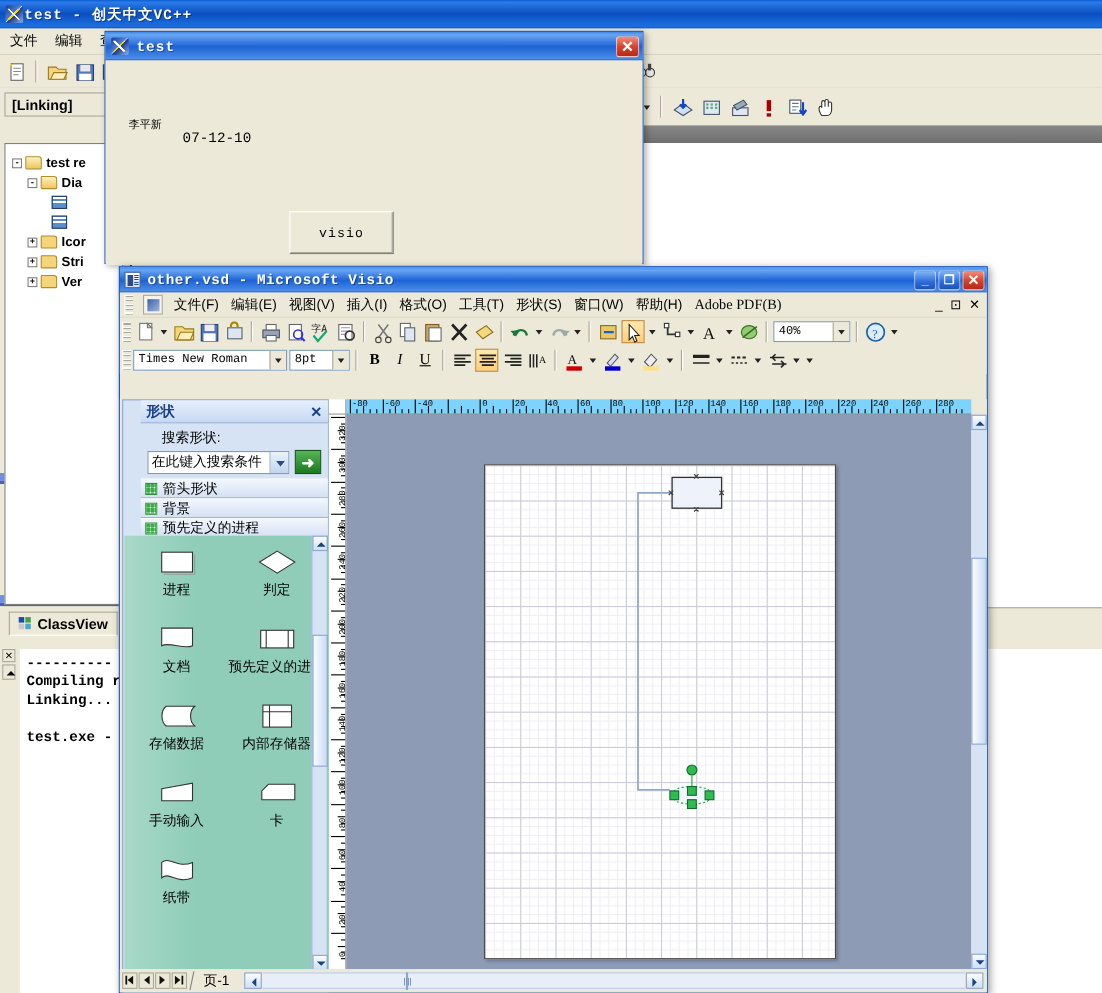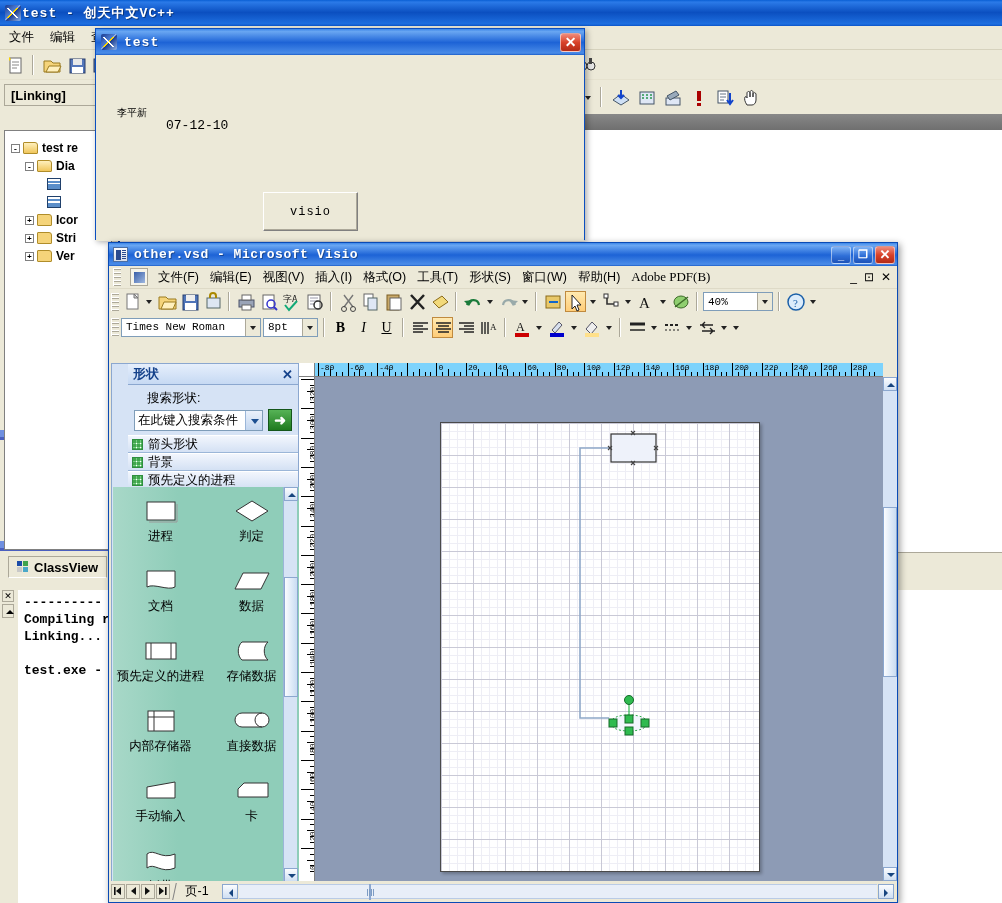--- a/index.html
+++ b/index.html
@@ -838,28 +838,20 @@
               <div class="shape-art">
                 <svg width="40" height="28">
                     <path d="M6 4h28v16c-7 4-21-4-28 0z" fill="#fff" stroke="#333"></path>
                   </svg>
                 </div>
               <div class="shape-lbl">文档</div>
             </div>
             <div class="shape-cell">
               <div class="shape-art">
                 <svg width="40" height="28">
-                    <path d="M11 6h26l-8 16H3z" fill="#fff" stroke="#333"></path>
-                  </svg>
-                </div>
-              <div class="shape-lbl">数据</div>
-            </div>
-            <div class="shape-cell">
-              <div class="shape-art">
-                <svg width="40" height="28">
                     <rect x="5" y="6" width="30" height="16" fill="#fff" stroke="#333"></rect>
                     <path d="M10 6v16M30 6v16" stroke="#333"></path>
                   </svg>
                 </div>
               <div class="shape-lbl">预先定义的进程</div>
             </div>
             <div class="shape-cell">
               <div class="shape-art">
                 <svg width="40" height="28">
                     <path d="M10 5h26c-5 4-5 14 0 18H10c-5-4-5-14 0-18z" fill="#fff" stroke="#333"></path>
@@ -868,29 +860,20 @@
               <div class="shape-lbl">存储数据</div>
             </div>
             <div class="shape-cell">
               <div class="shape-art">
                 <svg width="40" height="28">
                     <rect x="7" y="4" width="26" height="20" fill="#fff" stroke="#333"></rect>
                     <path d="M7 10h26M13 4v20" stroke="#333"></path>
                   </svg>
                 </div>
               <div class="shape-lbl">内部存储器</div>
-            </div>
-            <div class="shape-cell">
-              <div class="shape-art">
-                <svg width="40" height="28">
-                    <path d="M10 6h20a7 7 0 010 14H10a7 7 0 010-14z" fill="#fff" stroke="#333"></path>
-                    <path d="M30 6a7 7 0 000 14" fill="none" stroke="#333"></path>
-                  </svg>
-                </div>
-              <div class="shape-lbl">直接数据</div>
             </div>
             <div class="shape-cell">
               <div class="shape-art">
                 <svg width="40" height="28">
                     <path d="M6 10l28-5v16H6z" fill="#fff" stroke="#333"></path>
                   </svg>
                 </div>
               <div class="shape-lbl">手动输入</div>
             </div>
             <div class="shape-cell">

